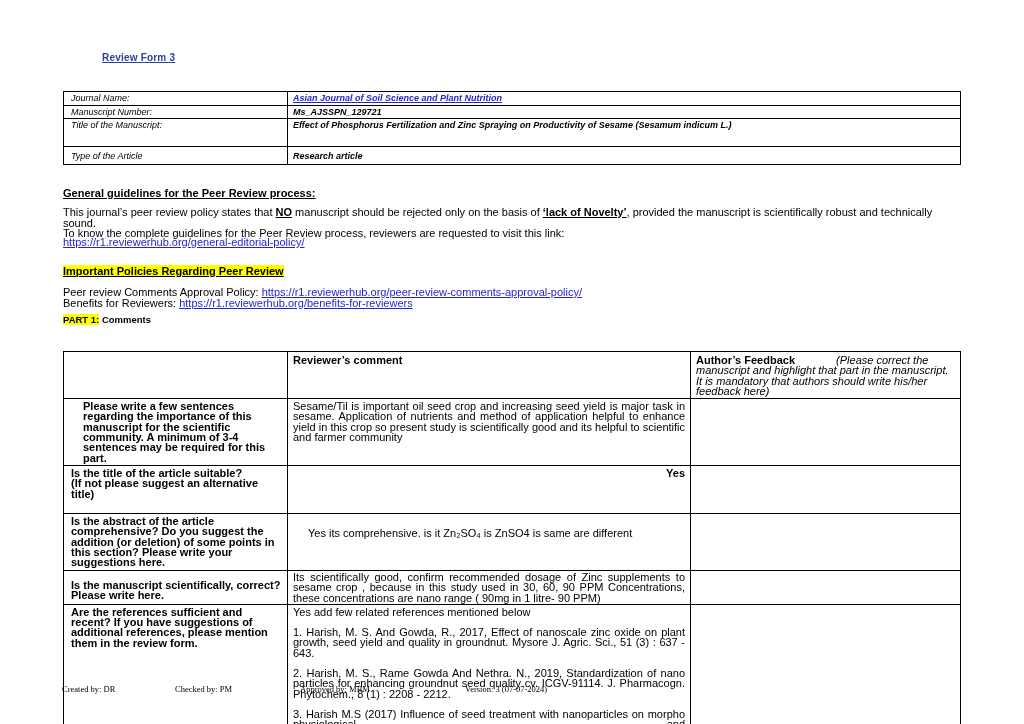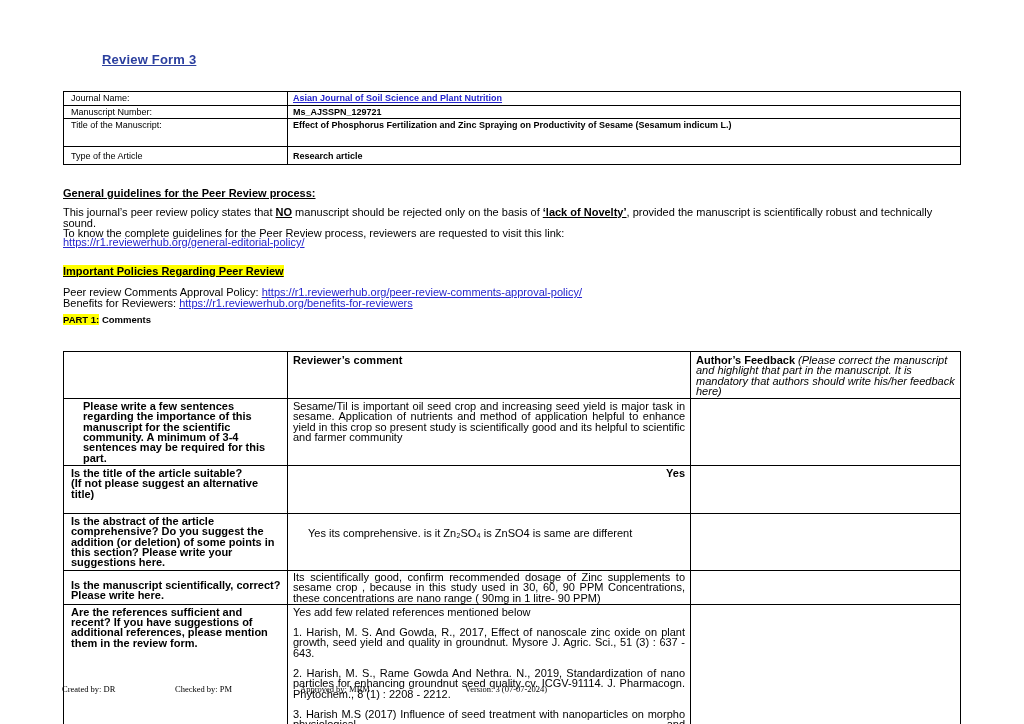--- a/index.html
+++ b/index.html
@@ -5,29 +5,29 @@
   html,body { margin:0; padding:0; background:#ffffff; }
   .page {
     position:relative; width:1024px; height:724px; background:#ffffff;
     font-family:"Liberation Sans","DejaVu Sans",sans-serif; color:#000;
     overflow:hidden;
   }
   .abs { position:absolute; }
 
   
   .form-title {
-    left:63px; top:52px; font-size:13px; font-weight:bold;
+    left:63px; top:52px; font-size:10px; font-weight:bold;
     text-decoration:underline; color:#2b3f9e; letter-spacing:.2px;padding-left:39px;
   }
 
   
   table { border-collapse:collapse; table-layout:fixed; }
   td { border:1px solid #000; vertical-align:top; overflow:hidden; }
   .info-table { left:63px; top:91px; width:897px; font-size:9px; line-height:10.5px; }
-  .info-table td { padding:1px 4px 1px 7px; }
+  .info-table td { padding:1px 4px 1px 7px;font-style:italic; }
   .info-table .val { font-weight:bold; padding-left:5px; }
   .link { color:#2424cd; text-decoration:underline; }
   .blink { color:#2424cd; font-weight:bold; text-decoration:underline; }
   .title-val { padding-top:11px; }
   .type-row td { padding-top:4px; }
 
   
   .small { font-size:11px; line-height:10.5px; }
   .head-u { font-weight:bold; text-decoration:underline; }
   .g-head { left:63px; top:188px; }
@@ -44,21 +44,21 @@
   .comments-table td { padding:2px 5px; }
   .qcell { font-weight:bold; padding-left:7px !important; }
   .q-indent { padding-left:19px !important; }
   .ccell { text-align:justify; }
   .pre { white-space:pre-line; }
   .yes-cell { font-weight:bold; padding-left:18px !important; text-align:right; }
   .abs-cell { padding-top:14px !important; padding-left:20px !important; text-align:left; }
   .hdr-rev { font-weight:bold; padding-top:3px !important; }
   .hdr-fb { padding-top:3px !important; }
   .hdr-fb .b { font-weight:bold;margin-top:16px; }
-  .hdr-fb .i { font-style:italic; }
+  .hdr-fb .i { font-style:italic;margin-left:38px; }
   .ref-p { margin-top:10px; text-align:justify; }
   .ref-last { text-align-last:justify; }
 
   
   .footer-item {
     position:absolute; top:684px; font-family:"Liberation Serif","DejaVu Serif",serif;
     font-size:8.5px; color:#000;
   }
 </style>
 </head>

